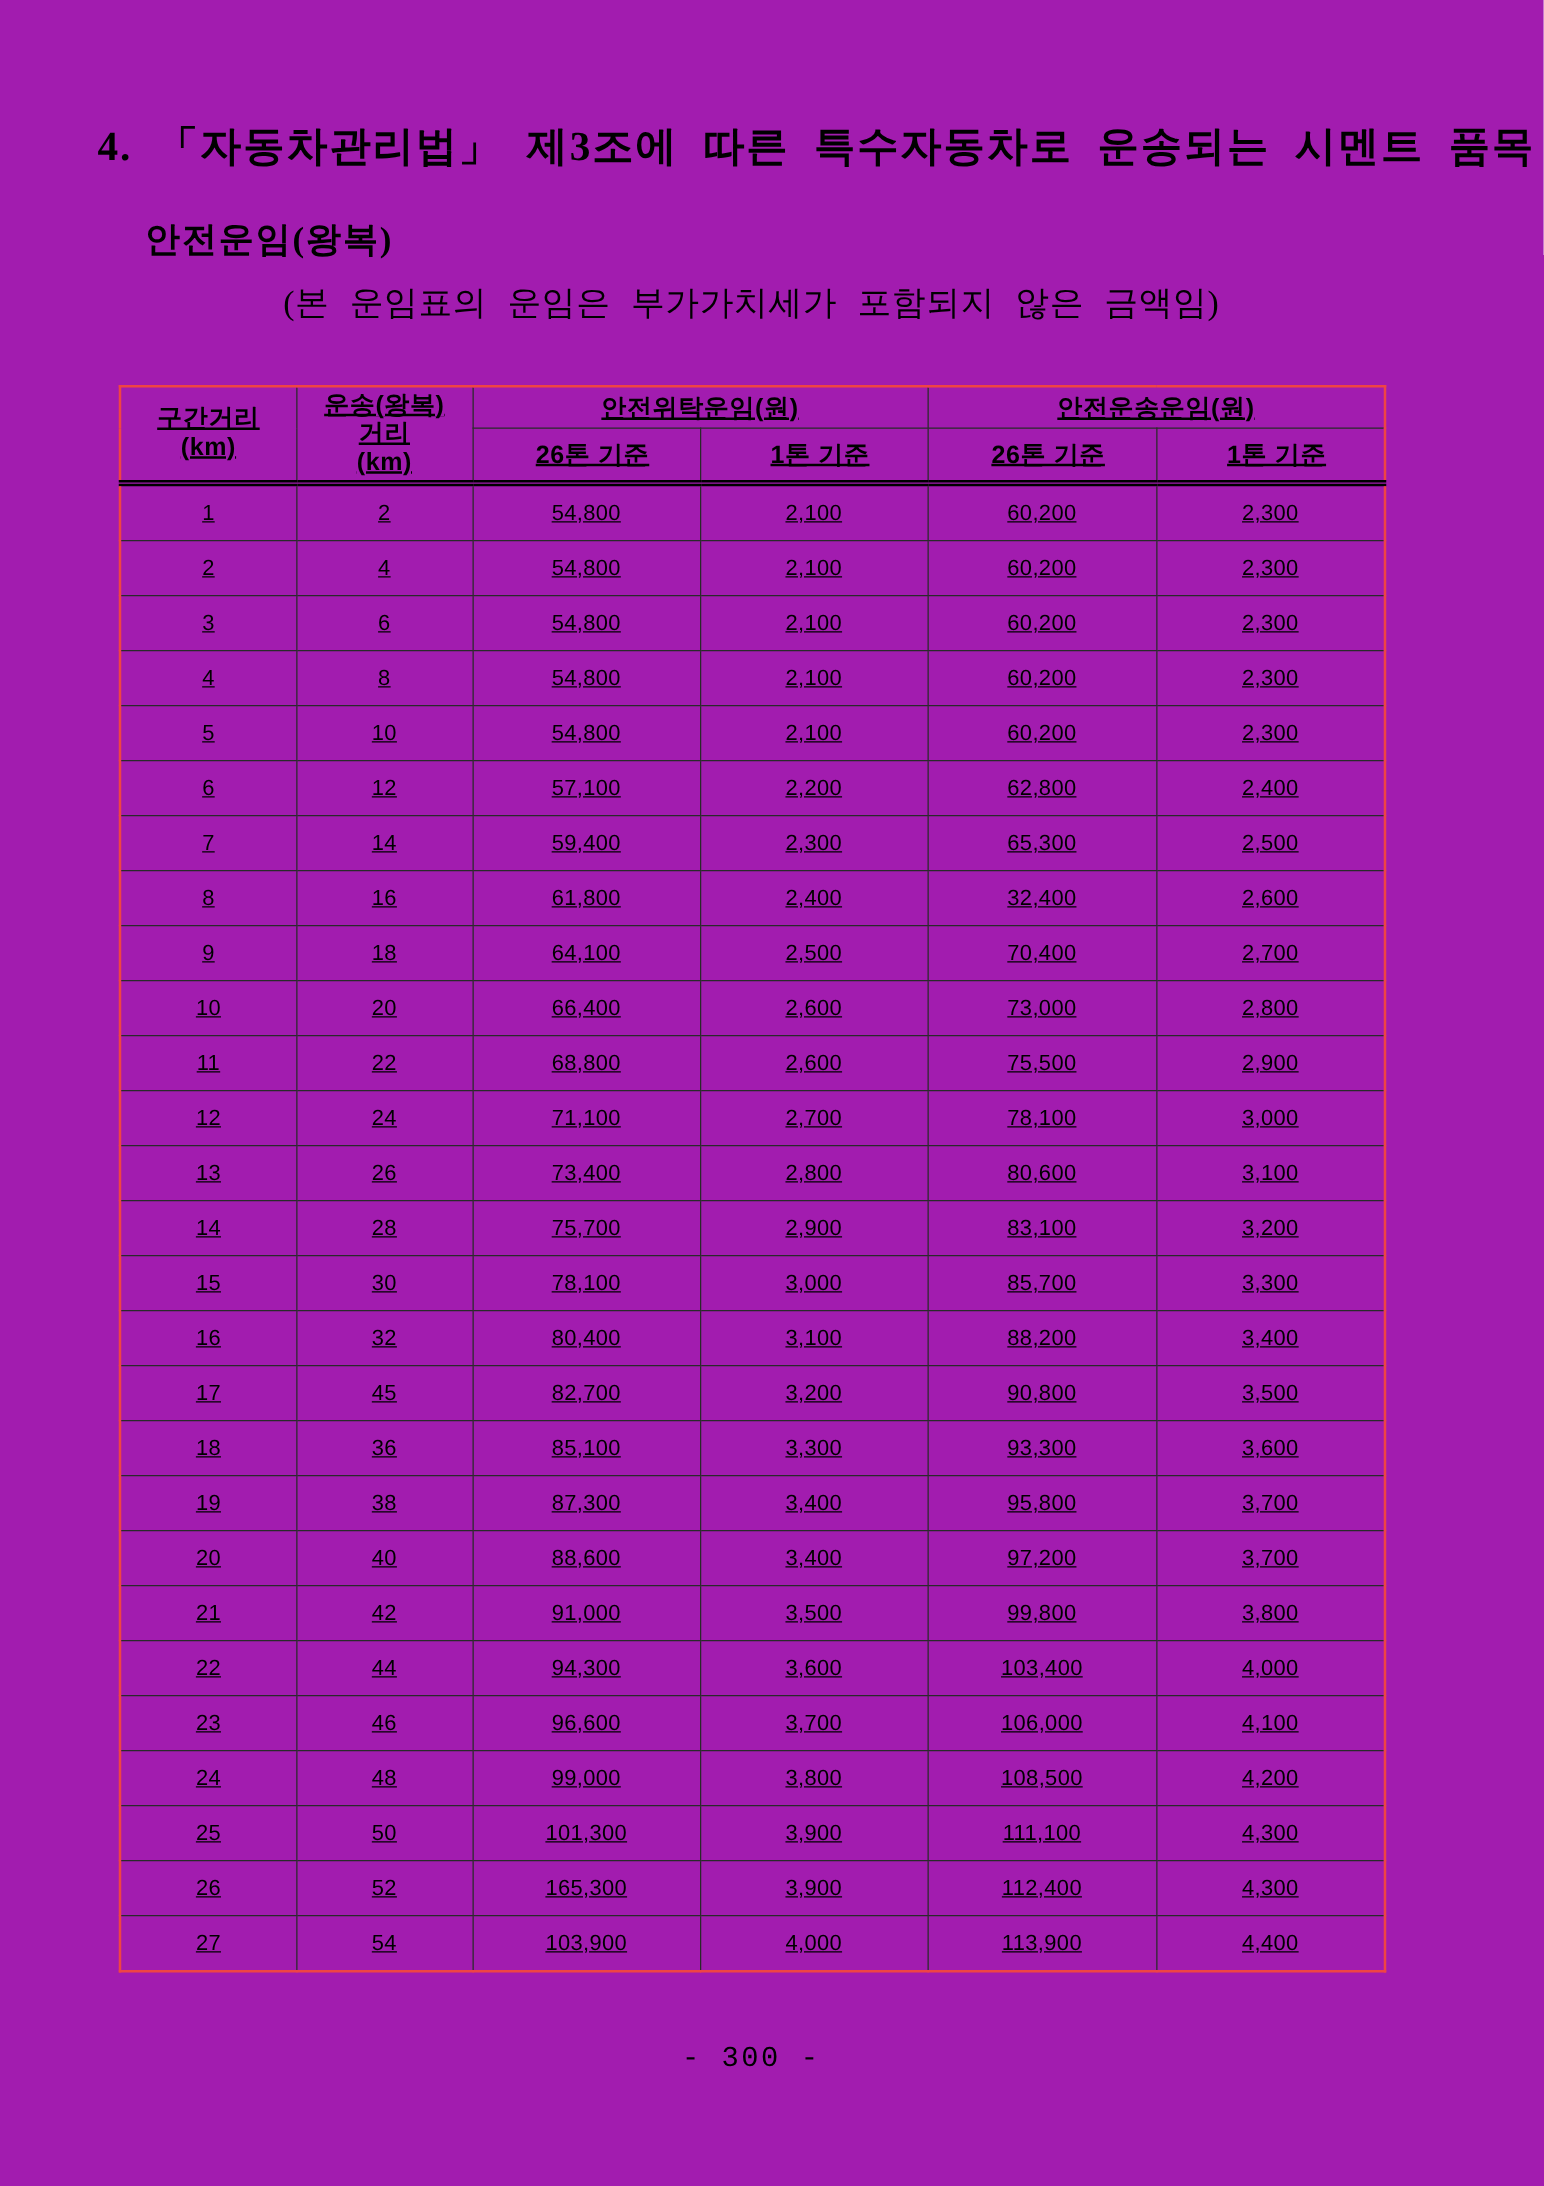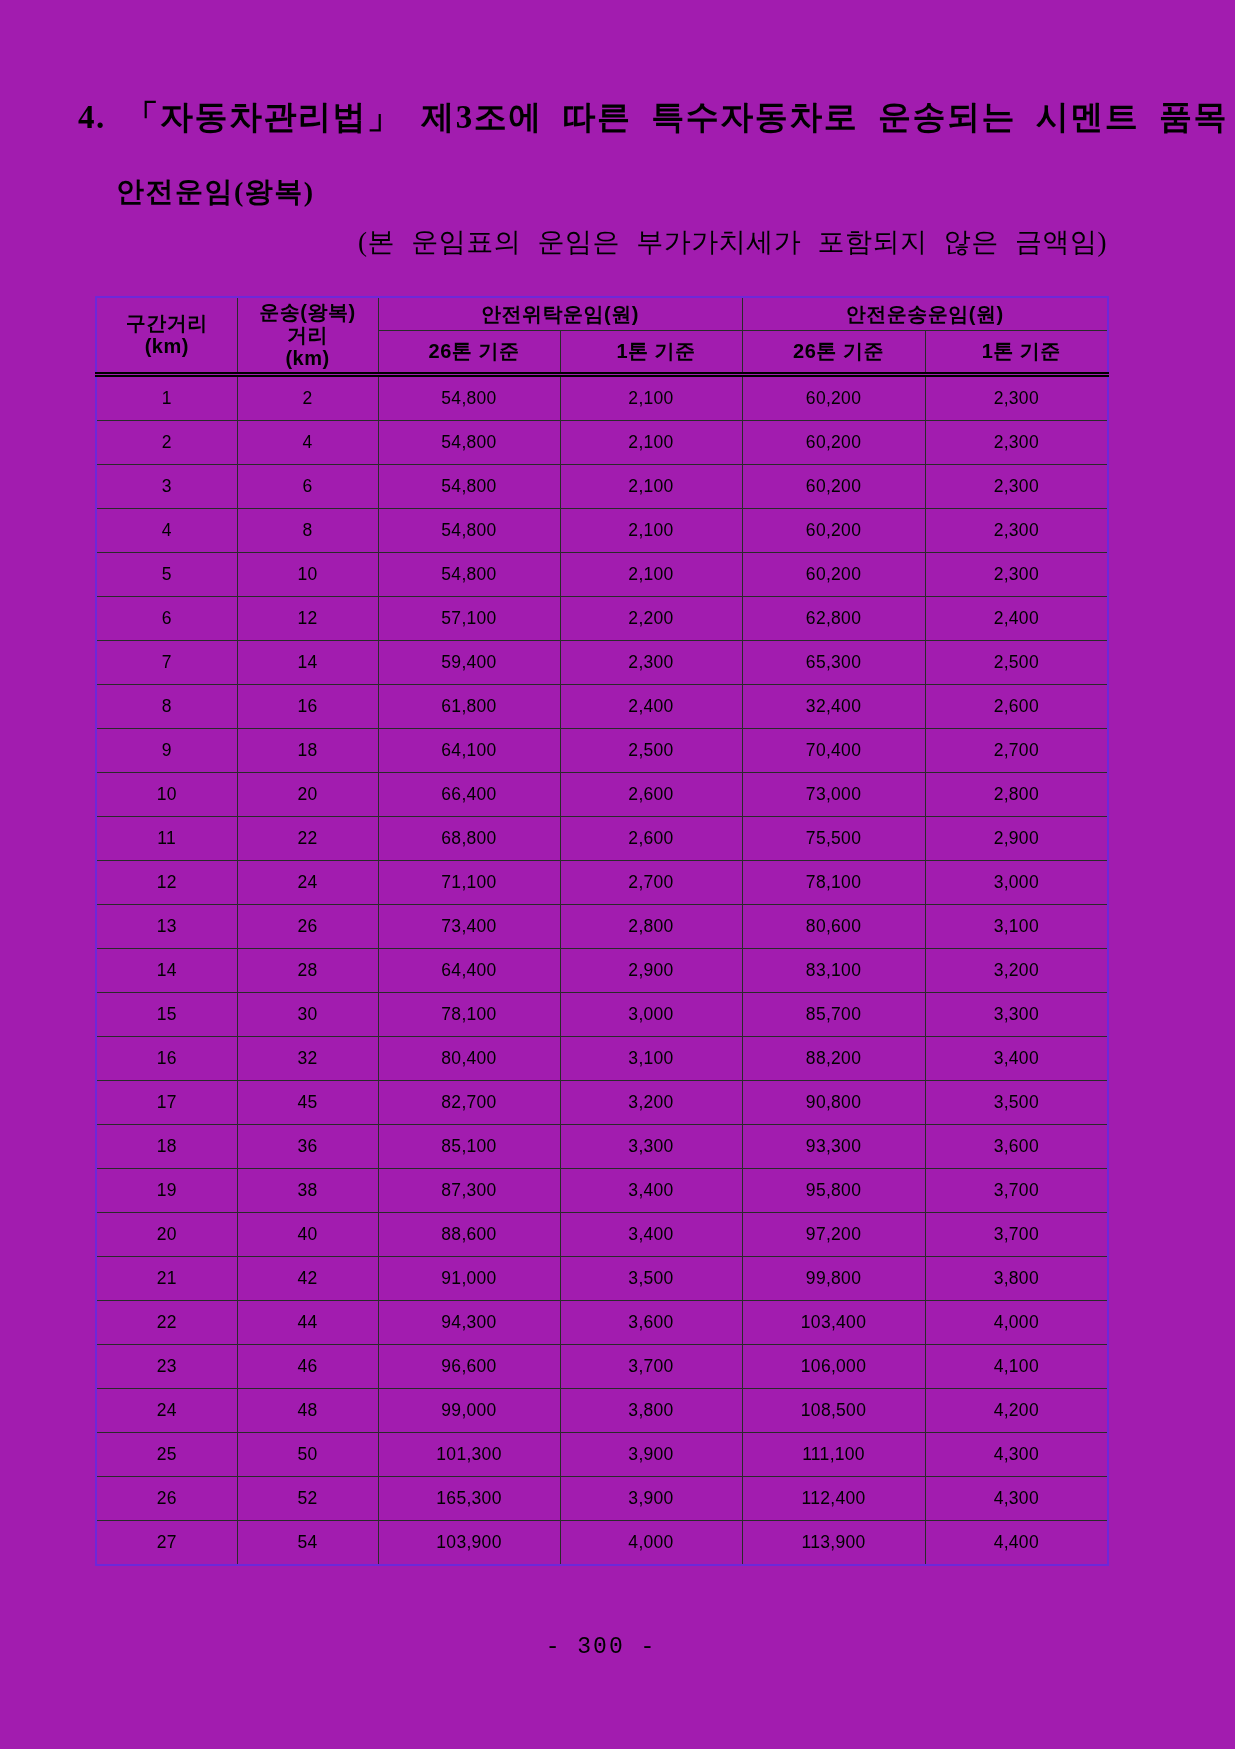--- a/index.html
+++ b/index.html
@@ -40,35 +40,36 @@
     font-size: 28px;
     font-weight: bold;
     letter-spacing: 1.5px;
     white-space: nowrap;
   }
   .vat-note {
     position: absolute;
     left: 95px;
     top: 224px;
     width: 1012px;
-    text-align: right;
+    text-align: center;
     font-family: "Liberation Serif", serif;
     font-size: 27px;
     letter-spacing: 0.5px;
     word-spacing: 9px;
     white-space: nowrap;
   }
   table.fare-table {
     position: absolute;
     left: 95px;
-    top: 296px;
+    top: 308px;
     width: 1012px;
     border-collapse: collapse;
     table-layout: fixed;
-    border: 2px solid #6d28d9;
+    border: 2px solid #ef4444;
+    text-decoration: underline;
   }
   .fare-table th, .fare-table td {
     border: 1px solid #2a2a2a;
     text-align: center;
     vertical-align: middle;
     padding: 0;
   }
   .fare-table thead th {
     font-size: 20px;
     font-weight: bold;
@@ -247,21 +248,21 @@
           <td>13</td>
           <td>26</td>
           <td>73,400</td>
           <td>2,800</td>
           <td>80,600</td>
           <td>3,100</td>
         </tr>
         <tr>
           <td>14</td>
           <td>28</td>
-          <td>64,400</td>
+          <td>75,700</td>
           <td>2,900</td>
           <td>83,100</td>
           <td>3,200</td>
         </tr>
         <tr>
           <td>15</td>
           <td>30</td>
           <td>78,100</td>
           <td>3,000</td>
           <td>85,700</td>

